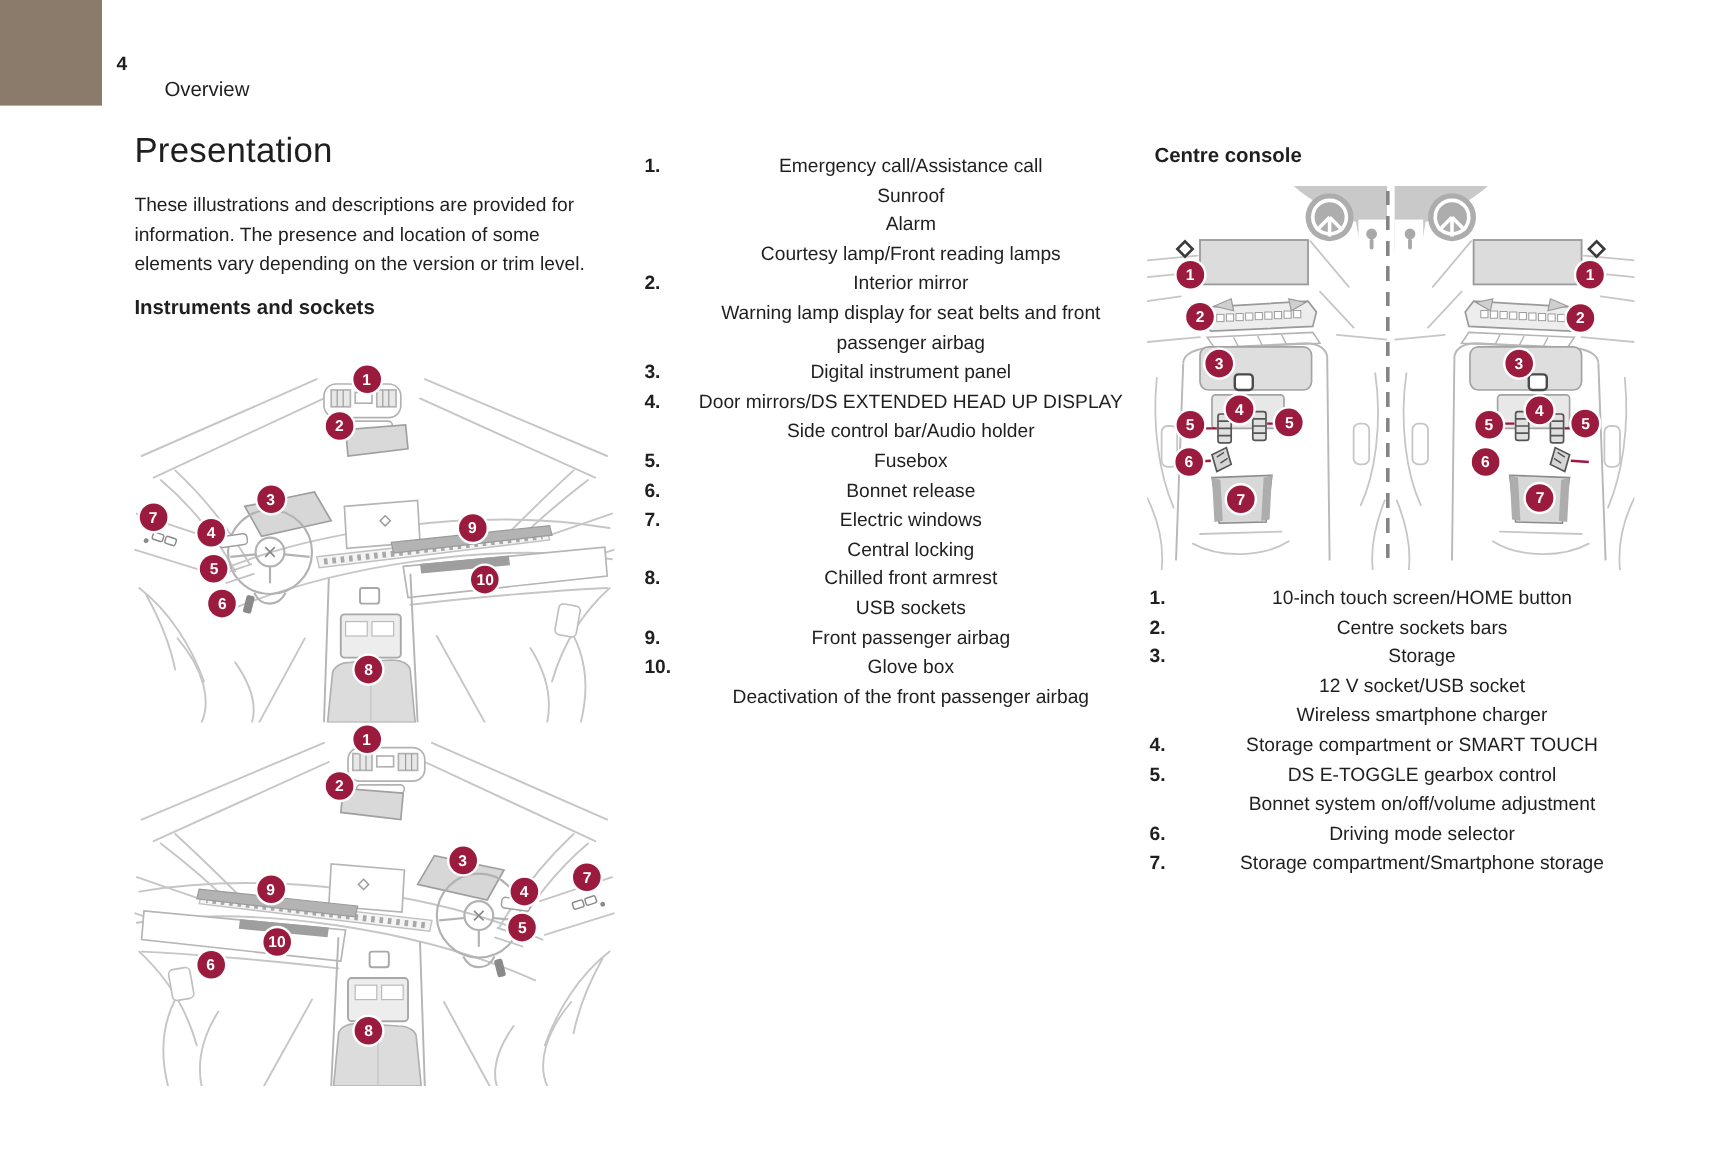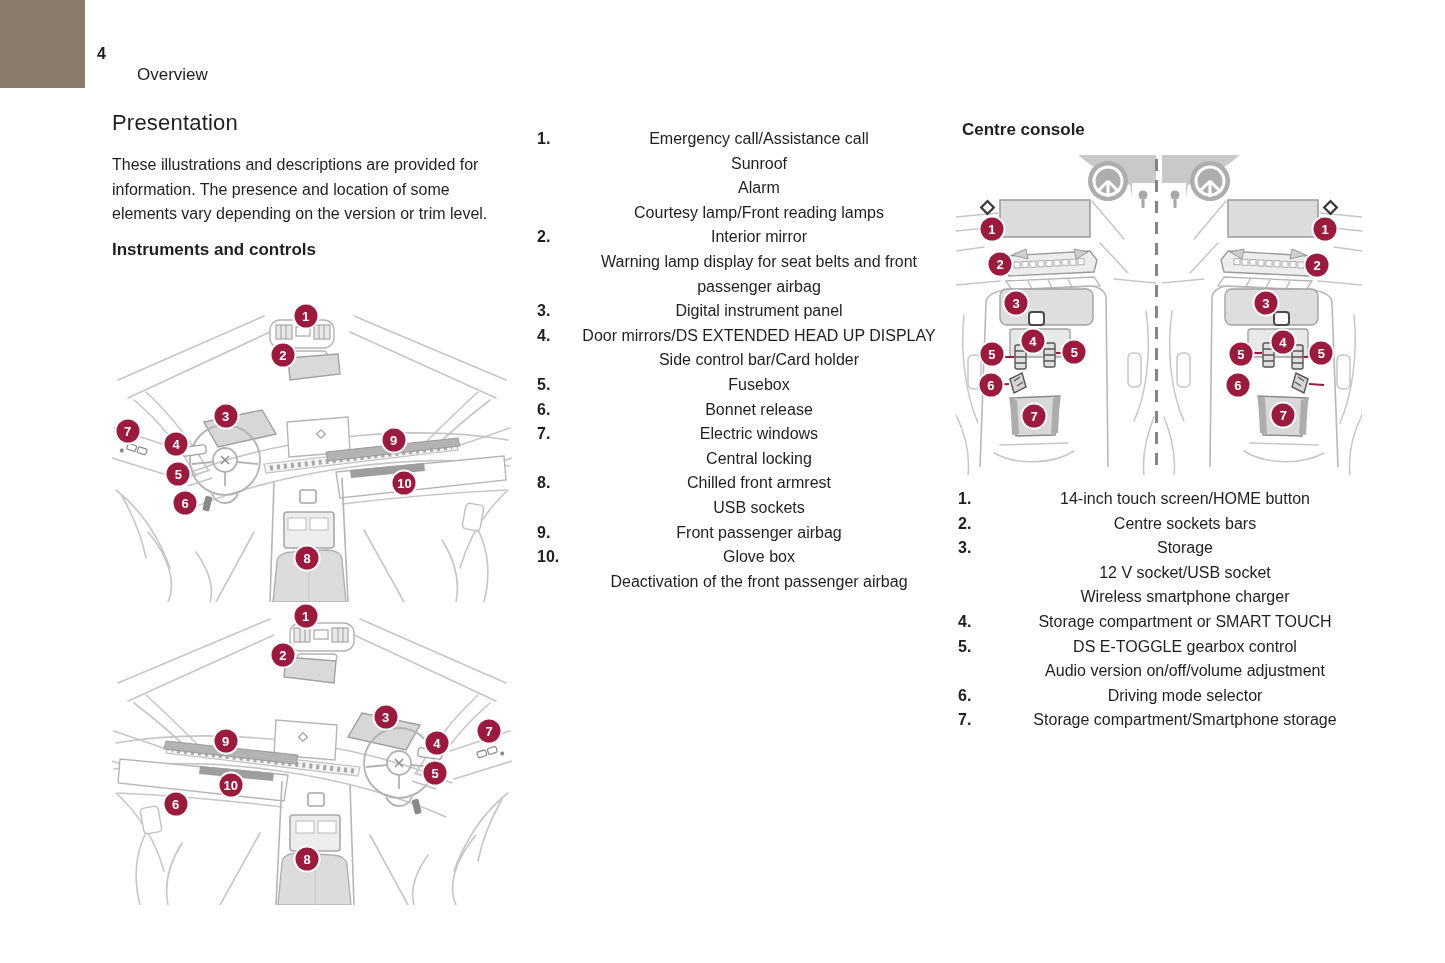--- a/index.html
+++ b/index.html
@@ -11,21 +11,21 @@
   .abs { position:absolute; }
 
   
   .corner-block { left:0; top:0; width:85px; height:88px; background:#8b7b6b; }
   .page-header { left:97px; top:43px; }
   .page-number { font-size:16px; font-weight:bold; line-height:21px; }
   .page-section { font-size:17px; line-height:22px;margin-left:40px; }
 
   
   .col-left { left:112px; top:110px; width:400px; }
-  .doc-title { margin:0 0 17px 0; font-size:22px; font-weight:500; letter-spacing:0.2px; }
+  .doc-title { margin:0 0 17px 0; font-size:29px; font-weight:500; letter-spacing:0.2px; }
   .intro { margin:12px 0 13px 0; width:392px; font-size:16px; line-height:24.6px; }
   .subhead { margin:0; font-size:17px; font-weight:bold; }
 
   
   .num-list { }
   .list-row { display:flex; align-items:flex-start; }
   .list-num { font-weight:bold; font-size:16px; line-height:24.6px; }
   .list-body { flex:1;text-align:center; }
   .list-line { font-size:16px; line-height:24.6px; }
   #instruments-list { left:537px; top:127px; width:408px; }
@@ -247,21 +247,21 @@
 
 <div class="abs corner-block" style="background: rgb(139, 123, 107);"></div>
 <div class="abs page-header">
   <div class="page-number">4</div>
   <div class="page-section">Overview</div>
 </div>
 
 <div class="abs col-left">
   <h1 class="doc-title">Presentation</h1>
   <p class="intro">These illustrations and descriptions are provided for information. The presence and location of some elements vary depending on the version or trim level.</p>
-  <h2 class="subhead">Instruments and controls</h2>
+  <h2 class="subhead">Instruments and sockets</h2>
 </div>
 
 <div class="illus" id="dash1">
   <svg viewBox="0 0 400 302">
       <use href="#dash-art"></use>
     </svg>
 <div class="badge" style="left: 48.4%; top: 5.2%;">1</div>
     <div class="badge" style="left: 42.7%; top: 18.2%;">2</div>
     <div class="badge" style="left: 28.4%; top: 38.4%;">3</div>
     <div class="badge" style="left: 3.9%; top: 43.4%;">7</div>
@@ -309,21 +309,21 @@
     <div class="list-row">
       <div class="list-num">3.</div>
       <div class="list-body">
         <div class="list-line">Digital instrument panel</div>
       </div>
     </div>
     <div class="list-row">
       <div class="list-num">4.</div>
       <div class="list-body">
         <div class="list-line">Door mirrors/DS EXTENDED HEAD UP DISPLAY</div>
-        <div class="list-line">Side control bar/Card holder</div>
+        <div class="list-line">Side control bar/Audio holder</div>
       </div>
     </div>
     <div class="list-row">
       <div class="list-num">5.</div>
       <div class="list-body">
         <div class="list-line">Fusebox</div>
       </div>
     </div>
     <div class="list-row">
       <div class="list-num">6.</div>
@@ -389,21 +389,21 @@
       <div class="badge" style="left: 79.7%; top: 61.9%;">5</div>
       <div class="badge" style="left: 37.9%; top: 72%;">6</div>
       <div class="badge" style="left: 60.7%; top: 81.3%;">7</div>
     </div>
 </div>
 
 <div class="abs num-list" id="console-list">
     <div class="list-row">
       <div class="list-num">1.</div>
       <div class="list-body">
-        <div class="list-line">14-inch touch screen/HOME button</div>
+        <div class="list-line">10-inch touch screen/HOME button</div>
       </div>
     </div>
     <div class="list-row">
       <div class="list-num">2.</div>
       <div class="list-body">
         <div class="list-line">Centre sockets bars</div>
       </div>
     </div>
     <div class="list-row">
       <div class="list-num">3.</div>
@@ -416,21 +416,21 @@
     <div class="list-row">
       <div class="list-num">4.</div>
       <div class="list-body">
         <div class="list-line">Storage compartment or SMART TOUCH</div>
       </div>
     </div>
     <div class="list-row">
       <div class="list-num">5.</div>
       <div class="list-body">
         <div class="list-line">DS E-TOGGLE gearbox control</div>
-        <div class="list-line">Audio version on/off/volume adjustment</div>
+        <div class="list-line">Bonnet system on/off/volume adjustment</div>
       </div>
     </div>
     <div class="list-row">
       <div class="list-num">6.</div>
       <div class="list-body">
         <div class="list-line">Driving mode selector</div>
       </div>
     </div>
     <div class="list-row">
       <div class="list-num">7.</div>

